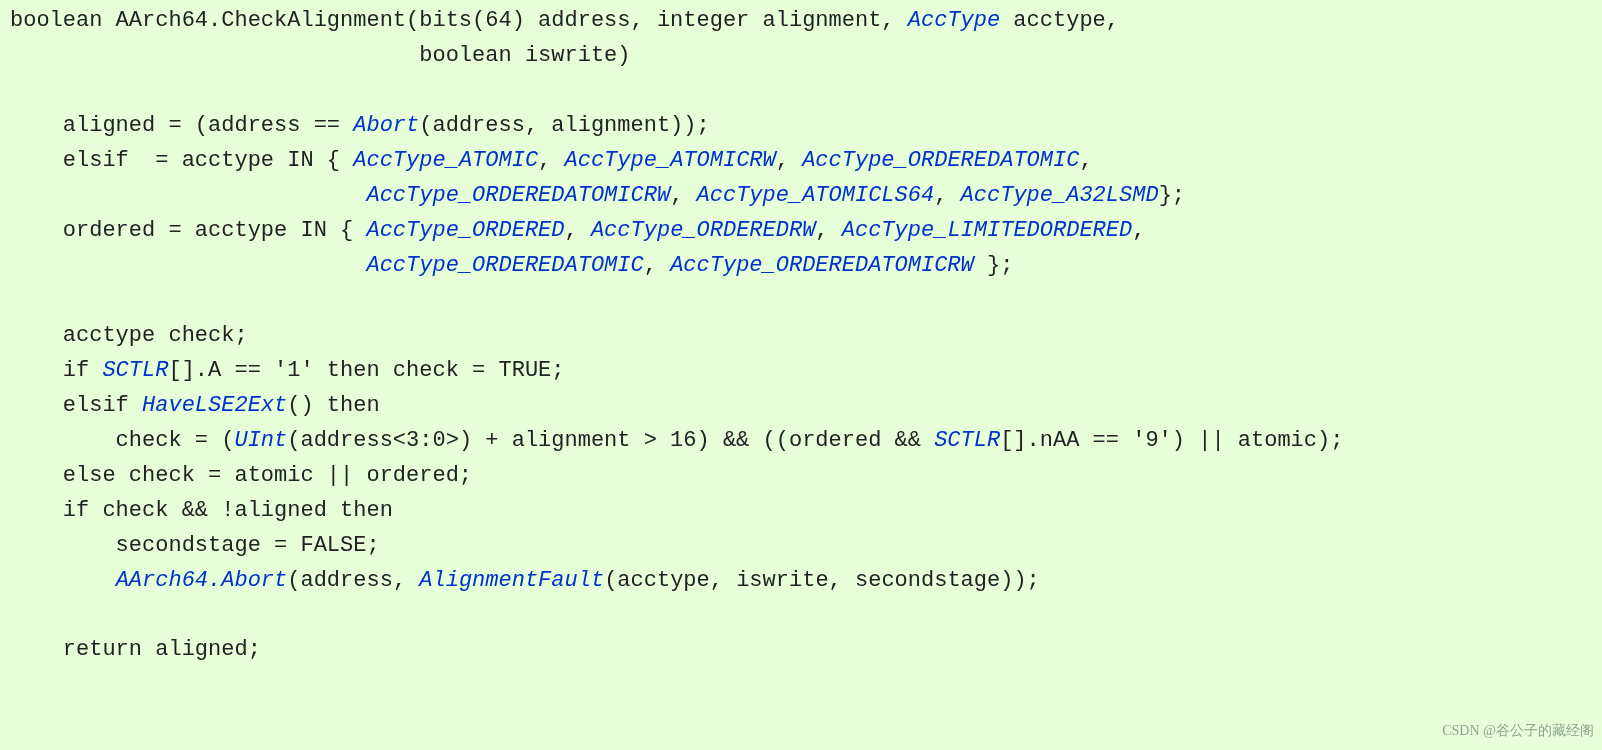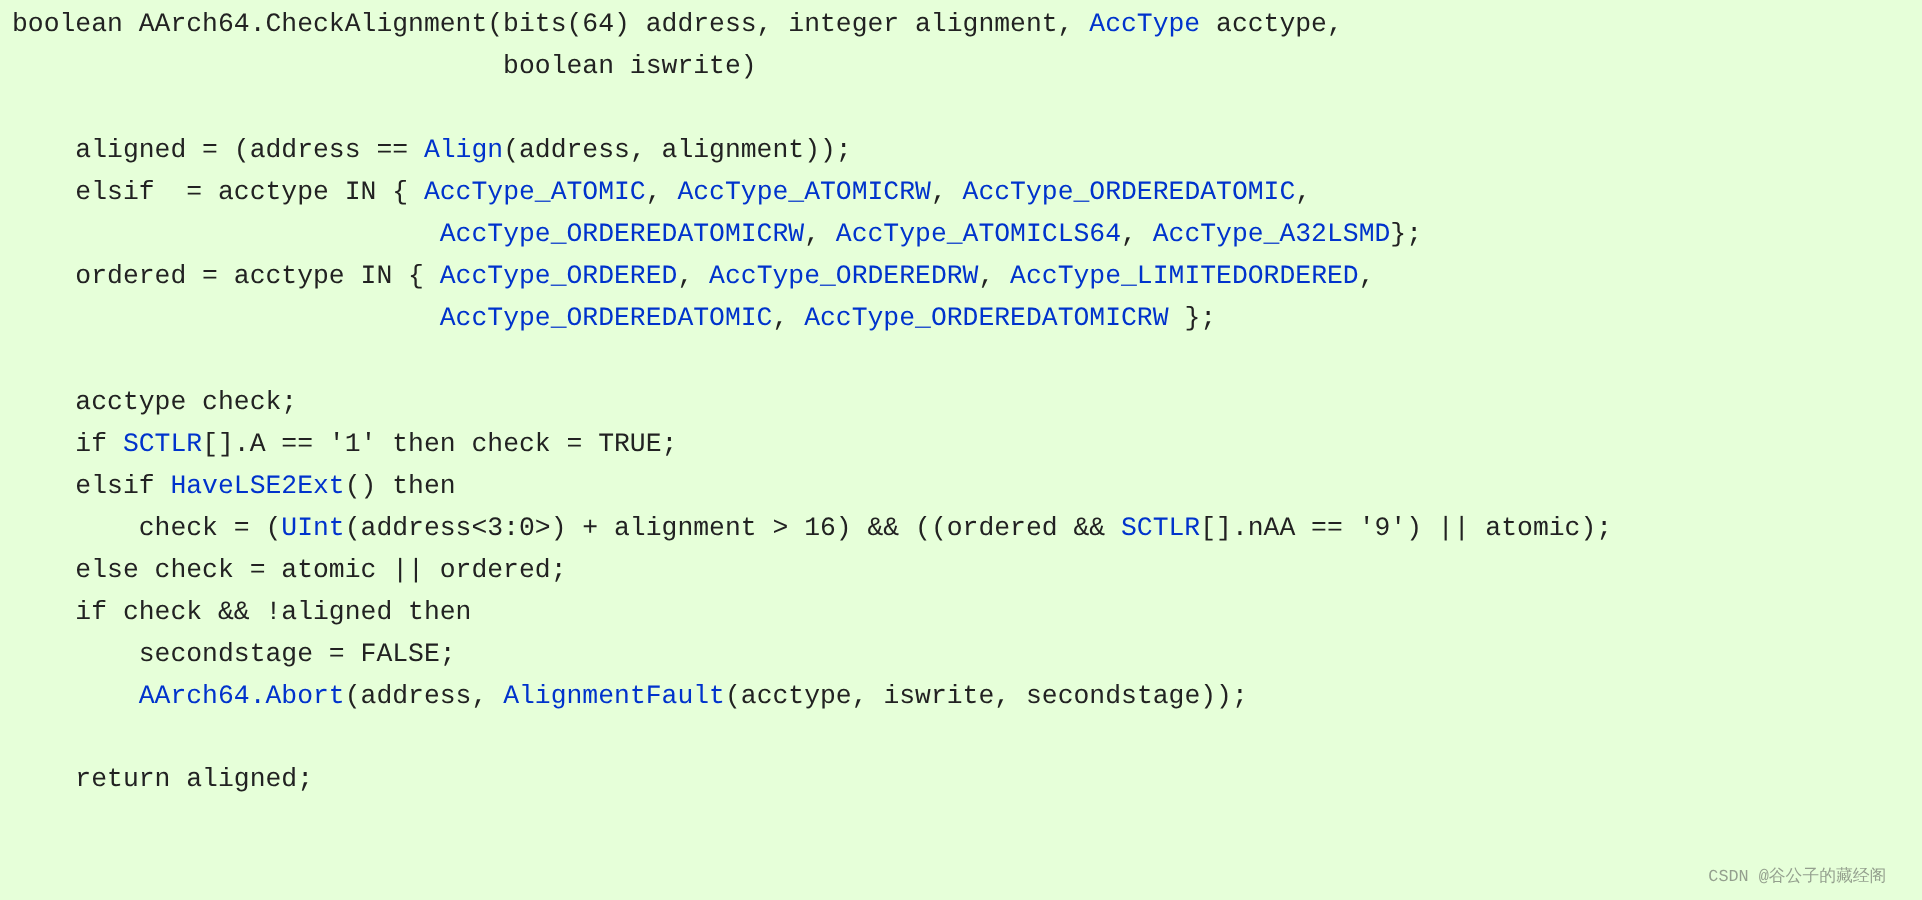--- a/index.html
+++ b/index.html
@@ -14,37 +14,37 @@
     height: 750px;
     overflow: hidden;
     position: relative;
   }
   pre {
     margin: 0;
     padding: 4px 10px;
     white-space: pre;
     font-family: inherit;
   }
-  .k { color: #0033cc; }
+  .k { color: #0033cc; font-style: italic; }
   .watermark {
     position: absolute;
-    right: 30px;
+    right: 8px;
     bottom: 8px;
-    font-family: Liberation Mono, monospace;
+    font-family: Liberation Serif, serif;
     font-size: 14px;
     color: rgba(80,80,80,0.55);
   }
 </style>
 </head>
 <body>
 
 <pre><span><span>boolean AArch64.CheckAlignment(bits(64) address, integer alignment, </span><span class="k">AccType</span><span> acctype,</span></span>
 <span>                               boolean iswrite)</span>
 <span></span>
-<span><span>    aligned = (address == </span><span class="k">Align</span><span>(address, alignment));</span></span>
+<span><span>    aligned = (address == </span><span class="k">Abort</span><span>(address, alignment));</span></span>
 <span><span>    elsif  = acctype IN { </span><span class="k">AccType_ATOMIC</span><span>, </span><span class="k">AccType_ATOMICRW</span><span>, </span><span class="k">AccType_ORDEREDATOMIC</span><span>,</span></span>
 <span><span>                           </span><span class="k">AccType_ORDEREDATOMICRW</span><span>, </span><span class="k">AccType_ATOMICLS64</span><span>, </span><span class="k">AccType_A32LSMD</span><span>};</span></span>
 <span><span>    ordered = acctype IN { </span><span class="k">AccType_ORDERED</span><span>, </span><span class="k">AccType_ORDEREDRW</span><span>, </span><span class="k">AccType_LIMITEDORDERED</span><span>,</span></span>
 <span><span>                           </span><span class="k">AccType_ORDEREDATOMIC</span><span>, </span><span class="k">AccType_ORDEREDATOMICRW</span><span> };</span></span>
 <span></span>
 <span>    acctype check;</span>
 <span><span>    if </span><span class="k">SCTLR</span><span>[].A == '1' then check = TRUE;</span></span>
 <span><span>    elsif </span><span class="k">HaveLSE2Ext</span><span>() then</span></span>
 <span><span>        check = (</span><span class="k">UInt</span><span>(address&lt;3:0&gt;) + alignment &gt; 16) &amp;&amp; ((ordered &amp;&amp; </span><span class="k">SCTLR</span><span>[].nAA == '9') || atomic);</span></span>
 <span>    else check = atomic || ordered;</span>

